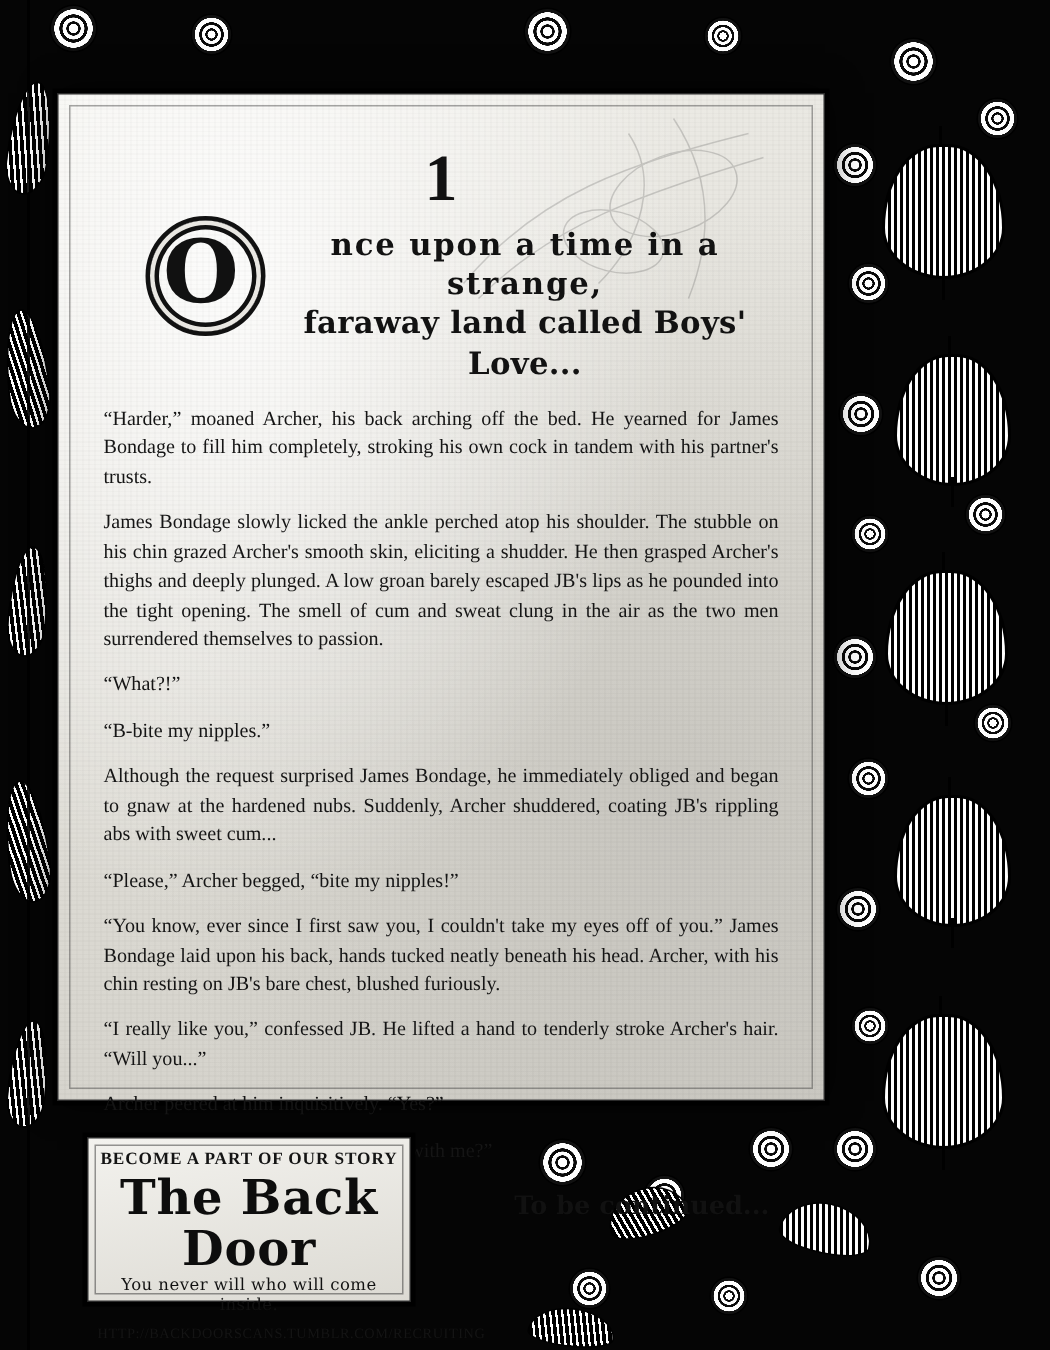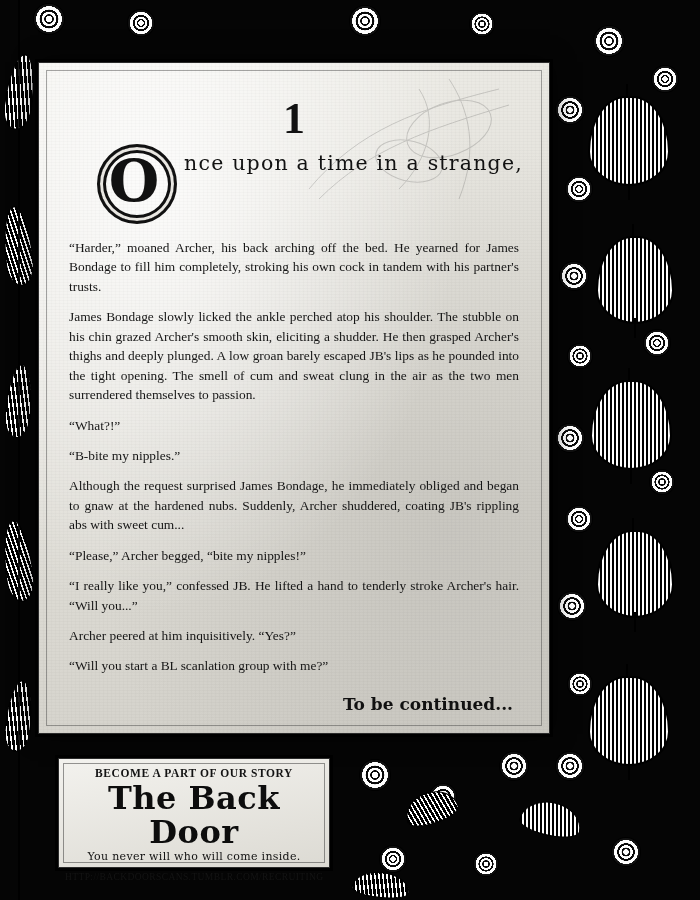--- a/index.html
+++ b/index.html
@@ -148,27 +148,28 @@
     position: absolute;
     left: 32px;
     top: -6px;
     width: 74px;
     height: 74px;
     border-radius: 50%;
     border: 3px solid #111;
     box-shadow: inset 0 0 0 3px #e9e7e2, inset 0 0 0 6px #111;
   }
   .headline {
-    font-family: "DejaVu Serif", serif;
-    font-weight: normal;
+    margin-left: 112px;
+    font-family: "DejaVu Serif", serif;
+    font-weight: bold;
     font-size: 20.5px;
     line-height: 1.28;
     color: #121212;
     letter-spacing: .2px;
-    text-align: right;
+    text-align: center;
   }
   .headline .l1 { display: block; letter-spacing: 1.2px; }
   .headline .l2 { display: block; }
 
   .story {
     position: relative;
     font-family: "Liberation Serif", serif;
     font-size: 13.4px;
     line-height: 1.45;
     color: #151515;
@@ -186,21 +187,21 @@
     font-size: 17px;
     color: #111;
     padding-right: 6px;
   }
 
   
   .recruit {
     position: absolute;
     left: 58px;
     top: 758px;
-    width: 272px;
+    width: 216px;
     height: 110px;
     background: #ecebe6;
     background-image: linear-gradient(170deg, #f3f2ee 0%, #dcdad3 100%);
     border: 1px solid #2b2b2b;
     box-shadow: 0 0 0 3px #000;
     text-align: center;
     box-sizing: border-box;
     padding: 8px 6px 6px 6px;
   }
   .recruit-rule {
@@ -324,30 +325,32 @@
       </g>
     </svg>
 
     <div class="chapter-number">1</div>
 
     <div class="headline-wrap">
       <div class="dropcap-ring"></div>
       <div class="dropcap">O</div>
       <div class="headline">
         <span class="l1">nce upon a time in a strange,</span>
+        <span class="l2">faraway land called Boys' Love...</span>
       </div>
     </div>
 
     <div class="story">
       <p>“Harder,” moaned Archer, his back arching off the bed. He yearned for James Bondage to fill him completely, stroking his own cock in tandem with his partner's trusts.</p>
       <p>James Bondage slowly licked the ankle perched atop his shoulder. The stubble on his chin grazed Archer's smooth skin, eliciting a shudder. He then grasped Archer's thighs and deeply plunged. A low groan barely escaped JB's lips as he pounded into the tight opening. The smell of cum and sweat clung in the air as the two men surrendered themselves to passion.</p>
       <p>“What?!”</p>
       <p>“B-bite my nipples.”</p>
       <p>Although the request surprised James Bondage, he immediately obliged and began to gnaw at the hardened nubs. Suddenly, Archer shuddered, coating JB's rippling abs with sweet cum...</p>
       <p>“Please,” Archer begged, “bite my nipples!”</p>
+      <p>“You know, ever since I first saw you, I couldn't take my eyes off of you.” James Bondage laid upon his back, hands tucked neatly beneath his head. Archer, with his chin resting on JB's bare chest, blushed furiously.</p>
       <p>“I really like you,” confessed JB. He lifted a hand to tenderly stroke Archer's hair. “Will you...”</p>
       <p>Archer peered at him inquisitively. “Yes?”</p>
       <p>“Will you start a BL scanlation group with me?”</p>
       <div class="to-be-continued">To be continued...</div>
     </div>
   </div>
 
   <div class="recruit">
     <div class="recruit-rule"></div>
     <div class="recruit-top">BECOME A PART OF OUR STORY</div>

